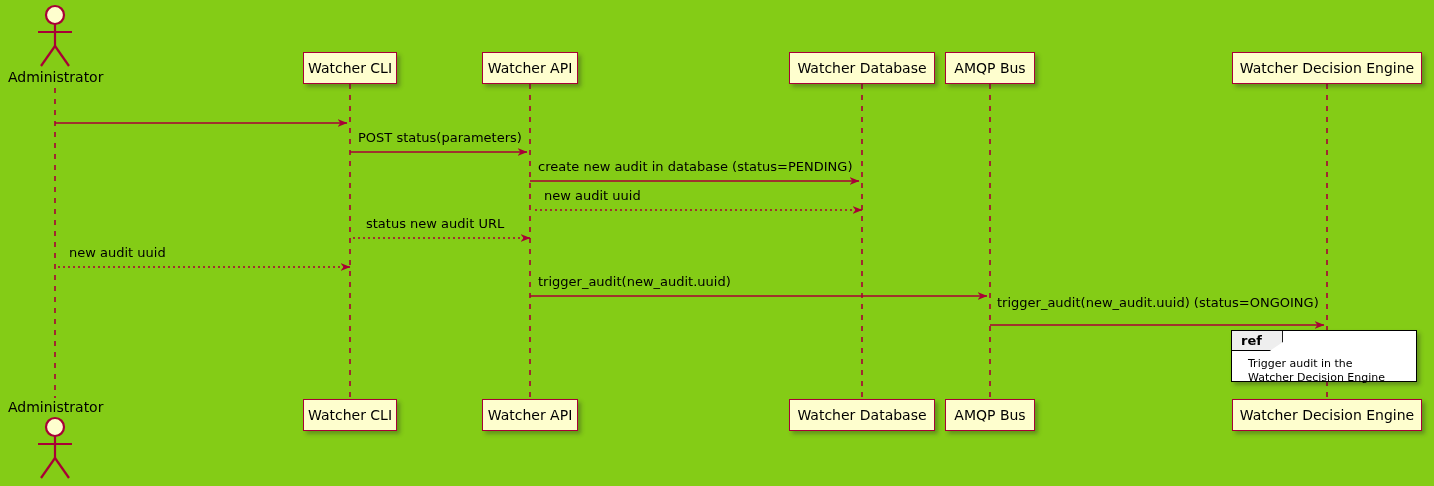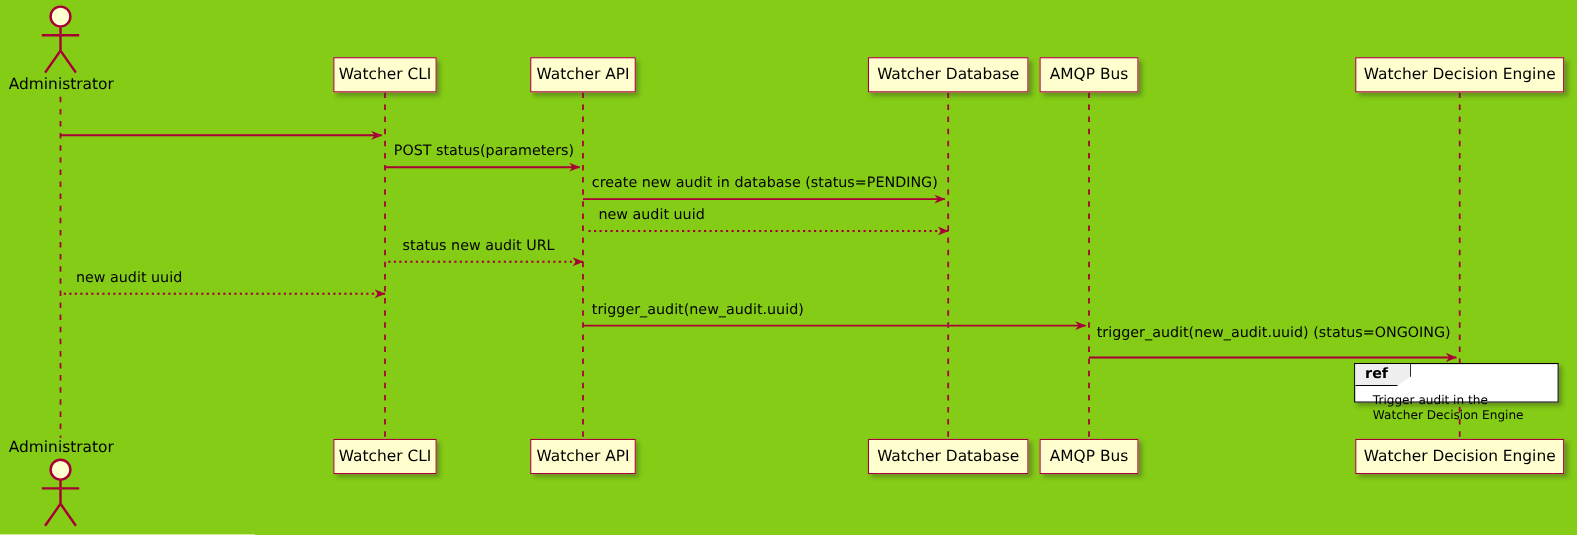--- a/index.html
+++ b/index.html
@@ -189,21 +189,21 @@
   <div class="msg-label" style="left:544px; top:189px;">new audit uuid</div>
 
   <div class="msg-label" style="left:366px; top:217px;">status new audit URL</div>
 
   <div class="msg-label" style="left:69px; top:246px;">new audit uuid</div>
 
   <div class="msg-label" style="left:538px; top:275px;">trigger_audit(new_audit.uuid)</div>
 
   <div class="msg-label" style="left:997px; top:296px;">trigger_audit(new_audit.uuid) (status=ONGOING)</div>
 
-  <div class="ref-frame" style="left:1231px; top:330px; width:186px; height:36px;">
+  <div class="ref-frame" style="left:1231px; top:330px; width:186px; height:52px;">
     <div class="ref-tab">ref</div>
     <div class="ref-body">
       <div>Trigger audit in the</div>
       <div>Watcher Decision Engine</div>
     </div>
   </div>
 
 </div>
 
 </body></html>

